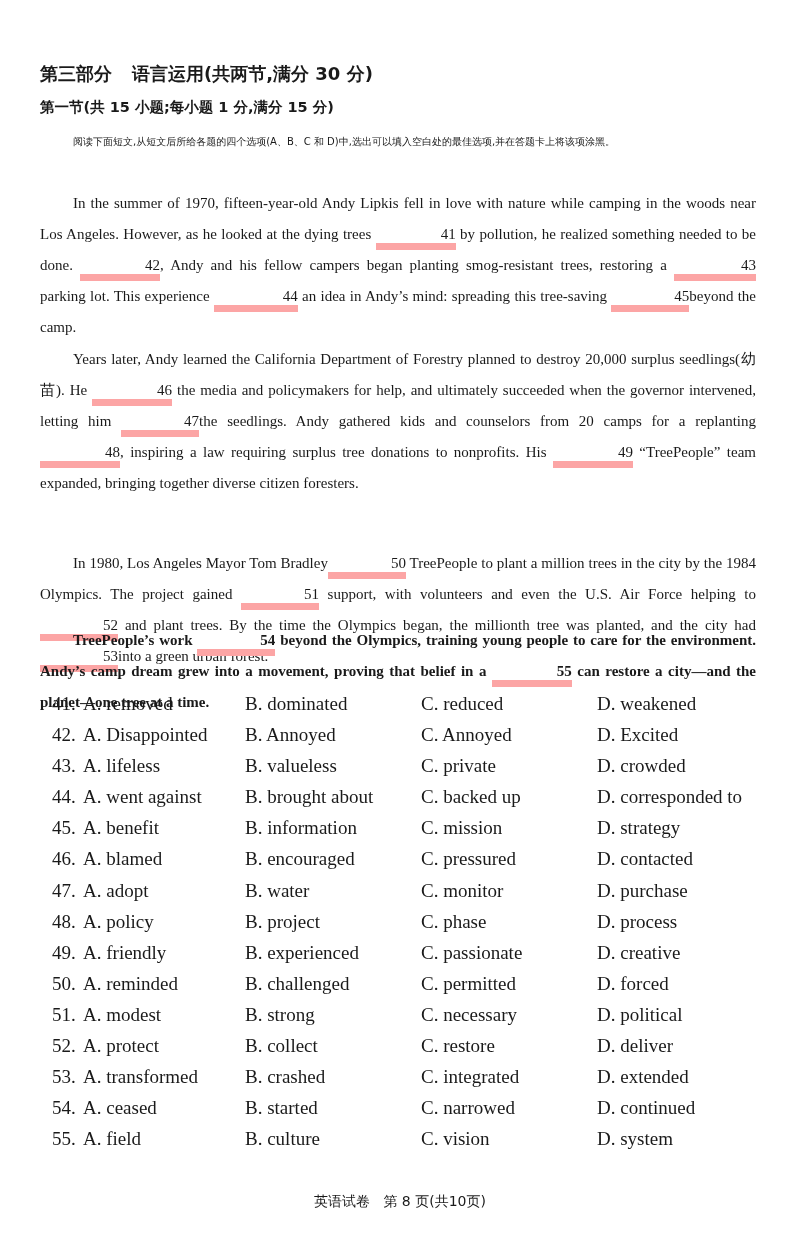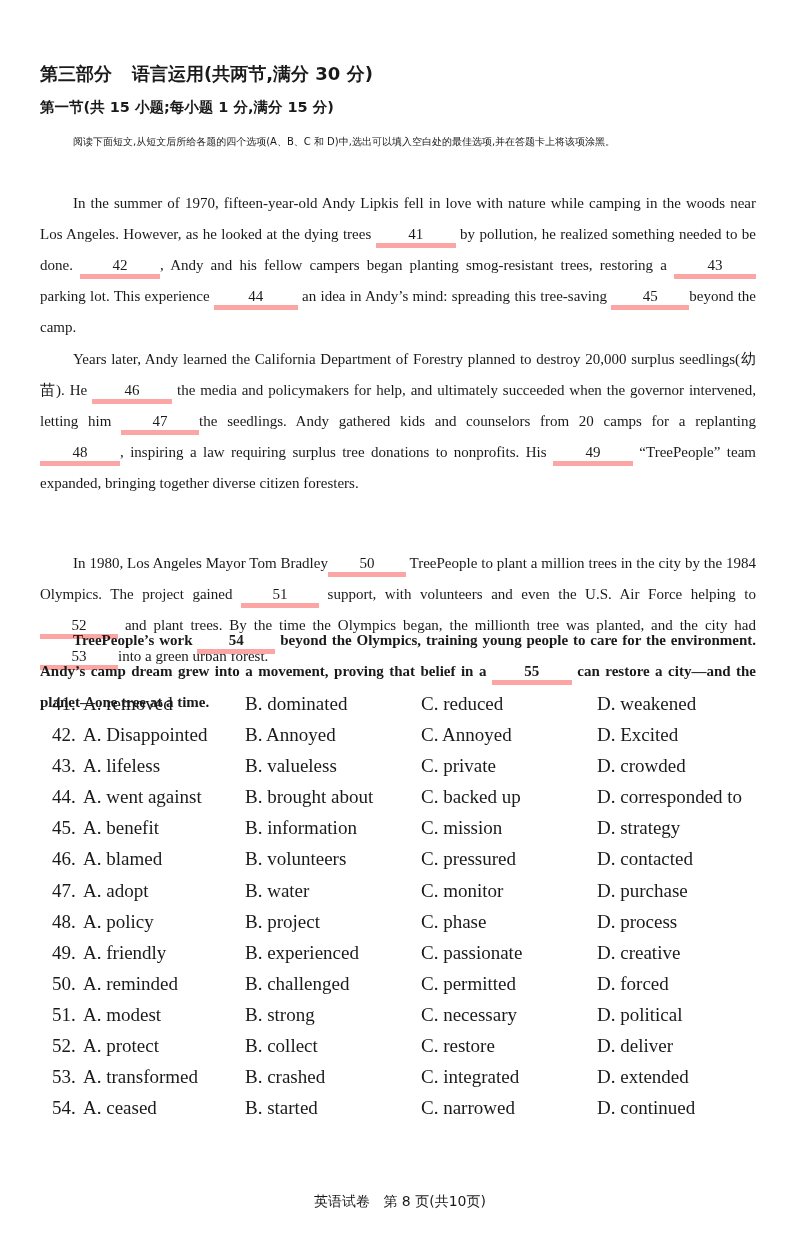--- a/index.html
+++ b/index.html
@@ -29,22 +29,22 @@
   .passage {
     position: absolute; left: 40px; width: 716px;
     font-size: 15px; line-height: 31.1px;
     text-align: justify; text-indent: 33px;
   }
   .p1 { top: 188px; }
   .p2 { top: 344px; }
   .p3 { top: 500px; margin-top: 48px; }
   .p4 { top: 625px; font-weight: bold; }
   .blank {
-    display: inline-block; text-indent: 0; text-align: center;
-    border-bottom: 5px solid #fca5a5; line-height: 18px;
+    display: inline-block; text-indent: 0; text-align: right;
+    border-bottom: 7px solid #fca5a5; line-height: 18px;
     padding: 0; vertical-align: baseline; min-width: 78px;
   }
   .options {
     position: absolute; left: 40px; top: 687px; width: 716px;
     font-size: 19px;
     margin-left: 12px;
   }
   .opt-row { position: relative; height: 31.1px; }
   .opt-row span { position: absolute; top: 6px; white-space: nowrap; }
   .qnum { left: 0px; }
@@ -111,21 +111,21 @@
     <div class="opt-row">
         <span class="qnum">45.</span>
         <span class="optA">A.  benefit</span>
         <span class="optB">B.  information</span>
         <span class="optC">C.  mission</span>
         <span class="optD">D.  strategy</span>
       </div>
     <div class="opt-row">
         <span class="qnum">46.</span>
         <span class="optA">A.  blamed</span>
-        <span class="optB">B.  volunteers</span>
+        <span class="optB">B.  encouraged</span>
         <span class="optC">C.  pressured</span>
         <span class="optD">D.  contacted</span>
       </div>
     <div class="opt-row">
         <span class="qnum">47.</span>
         <span class="optA">A.  adopt</span>
         <span class="optB">B.  water</span>
         <span class="optC">C.  monitor</span>
         <span class="optD">D.  purchase</span>
       </div>
@@ -171,17 +171,24 @@
         <span class="optC">C.  integrated</span>
         <span class="optD">D.  extended</span>
       </div>
     <div class="opt-row">
         <span class="qnum">54.</span>
         <span class="optA">A.  ceased</span>
         <span class="optB">B.  started</span>
         <span class="optC">C.  narrowed</span>
         <span class="optD">D.  continued</span>
       </div>
+    <div class="opt-row">
+        <span class="qnum">55.</span>
+        <span class="optA">A.  field</span>
+        <span class="optB">B.  culture</span>
+        <span class="optC">C.  vision</span>
+        <span class="optD">D.  system</span>
+      </div>
   </div>
 
   <div class="footer">英语试卷   第 8 页(共10页)</div>
 
 </div>
 
 </body></html>

